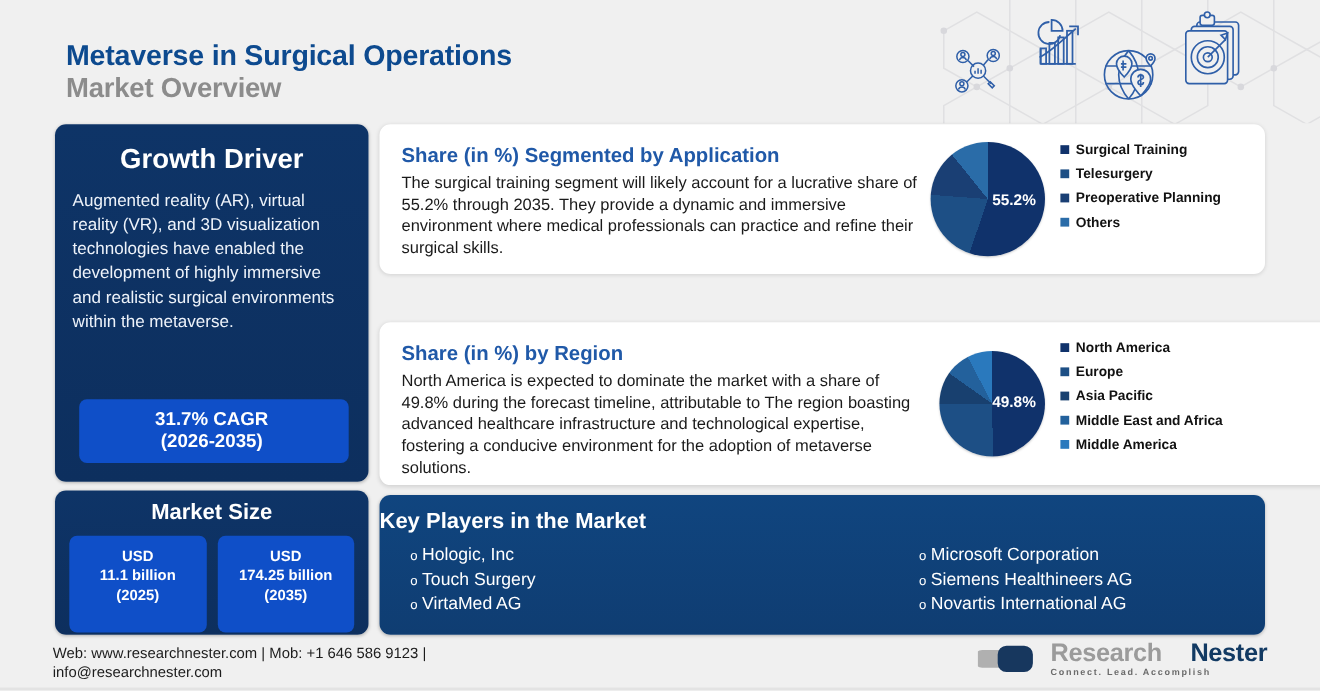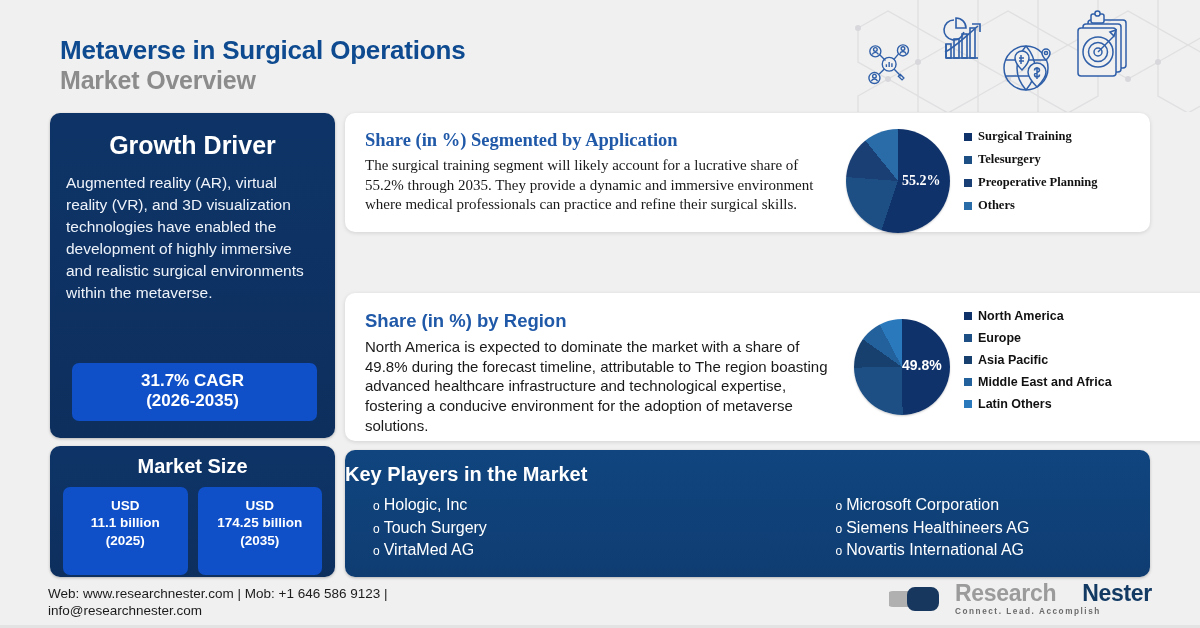--- a/index.html
+++ b/index.html
@@ -76,21 +76,21 @@
   #ms-boxes {
     display: flex; gap: 10px; margin: 9px 13px 0 13px;
   }
   .ms-box {
     flex: 1; background: #0f4fc8; border-radius: 7px;
     text-align: center; color: #fff; padding: 10px 2px 26px 2px;
     font-size: 13.5px; font-weight: bold; line-height: 1.28;
   }
 
   
-  #app-card { left: 345px; top: 113px; width: 805px; height: 119px; font-family: Liberation Serif, serif; }
+  #app-card { left: 345px; top: 113px; width: 805px; height: 136px; }
   #region-card { left: 345px; top: 293px; width: 935px; height: 148px; }
   .card-inner { display: flex; height: 100%; }
   .card-text { padding: 17px 0 0 20px; width: 495px; }
   .card-title {
     color: #2059a8; font-size: 18.5px; font-weight: bold; margin-bottom: 5px;
   }
   .card-desc { color: #1a1a1a; font-size: 15px; line-height: 1.31; }
   .chart-area { flex: 1; display: flex; align-items: flex-start; padding-top: 12px; }
 
   .pie { border-radius: 50%; position: relative; flex: none;
@@ -313,21 +313,21 @@
             <div class="legend-row">
               <span class="legend-sq" style="background: rgb(24, 64, 111);"></span>
               <span class="legend-label">Asia Pacific</span>
             </div>
             <div class="legend-row">
               <span class="legend-sq" style="background: rgb(35, 97, 156);"></span>
               <span class="legend-label">Middle East and Africa</span>
             </div>
             <div class="legend-row">
               <span class="legend-sq" style="background: rgb(42, 121, 189);"></span>
-              <span class="legend-label">Latin Others</span>
+              <span class="legend-label">Middle America</span>
             </div>
           </div>
       </div>
     </div>
   </div>
 
   <div id="key-players" class="navy-panel">
     <div id="kp-title">Key Players in the Market</div>
     <div id="kp-cols">
       <div class="kp-col left" id="kp-left">

